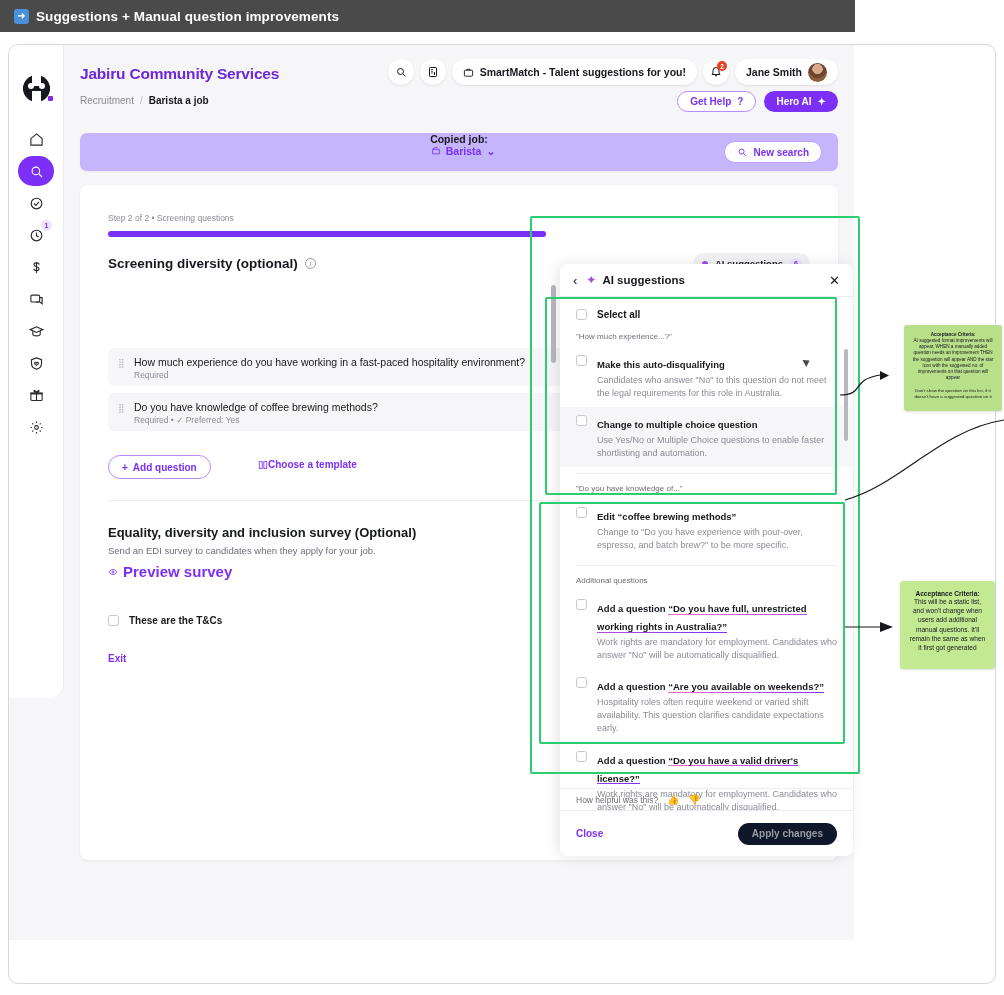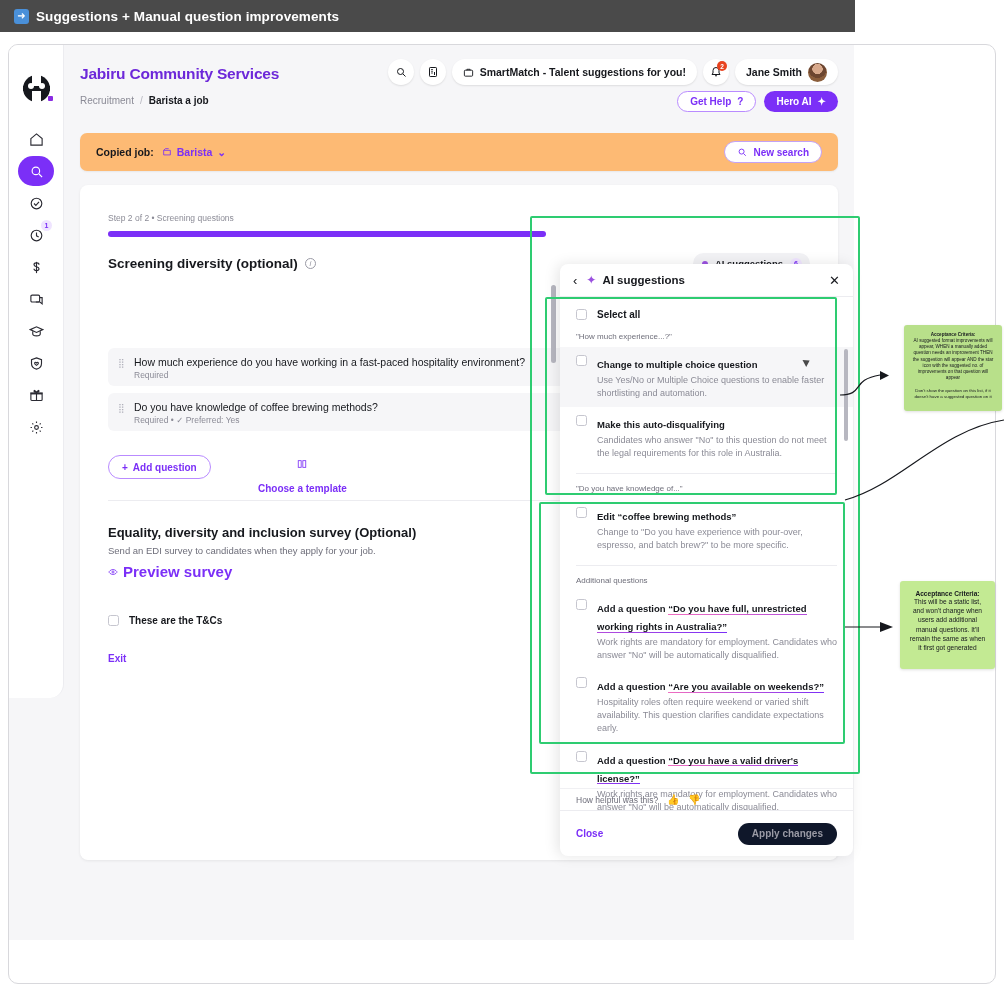--- a/index.html
+++ b/index.html
@@ -114,22 +114,22 @@
   }
   .solidpill {
     height: 21px; padding: 0 12px; border-radius: 11px; background:#7b2ff7;
     color:#fff; font-size:10px; font-weight:bold; display:flex;
     align-items:center; gap: 6px;
   }
 
   
   .copiedcard {
     position:absolute; left: 16px; top: 88px; width: 758px; height: 38px;
-    background:#fdba74; border-radius: 7px; display:flex; align-items:center;
-    padding: 0 16px; box-shadow: 0 1px 2px rgba(0,0,0,.06);
+    background:#c4b5fd; border-radius: 7px; display:flex; align-items:center;
+    padding: 0 16px; box-shadow: 0 1px 2px rgba(0,0,0,.06); flex-direction: column;
   }
   .copiedcard .cl { font-size: 10.5px; color:#16181d; font-weight:600; }
   .copiedjob { margin-left: 8px; display:flex; align-items:center; gap:5px; color:#7b2ff7; font-size:10.5px; font-weight:600; }
   .newsearch {
     position:absolute; right: 16px; top: 8px; height: 22px; padding: 0 12px;
     border-radius: 11px; border:1px solid #c3a2f5; color:#7b2ff7;
     font-size: 10px; font-weight:bold; display:flex; align-items:center; gap: 6px; background:#fff;
   }
 
   
@@ -182,21 +182,21 @@
   }
   .kebab { position:absolute; font-size: 12px; color:#5a5a66; letter-spacing:0; line-height: 4px; text-align:center; width: 10px; }
 
   .addq {
     position:absolute; left: 28px; top: 270px; height: 24px; padding: 0 13px;
     border-radius: 12px; border:1px solid #b98bff; color:#7b2ff7;
     font-size: 10px; font-weight:bold; display:flex; align-items:center; gap:5px; background:#fff;
   }
   .choosetpl {
     position:absolute; left: 178px; top: 274px; color:#7b2ff7; font-size:10px;
-    font-weight:600; display:flex; align-items:center; gap:14px;flex-direction:column;
+    font-weight:600; display:flex; align-items:center; gap:0;
   }
   .divider { position:absolute; left: 28px; top: 315px; width: 702px; height:1px; background:#ececf0; }
 
   .edi-title { position:absolute; left: 28px; top: 340px; font-size: 13px; font-weight: bold; color:#16181d; }
   .edi-sub { position:absolute; left: 28px; top: 360px; font-size: 9.5px; color:#6e6e7a; }
   .previewsurvey { position:absolute; left: 28px; top: 378px; color:#7b2ff7; font-size:15px; font-weight:600; display:flex; align-items:center; gap:5px; }
   .toggle {
     position:absolute; right: 28px; top: 338px; width: 26px; height: 13px;
     background:#e2e2e8; border-radius: 7px;
   }
@@ -570,32 +570,32 @@
         <span class="x">✕</span>
       </div>
 
       <div class="aipbody">
         <div class="selall">
           <span class="cbox"></span>
           <span class="lbl">Select all</span>
         </div>
 
         <div class="grouphdr">"How much experience...?"</div>
+        <div class="sitem">
+          <span class="cbox"></span>
+          <span class="stxt">
+            <span class="sttl">Make this auto-disqualifying</span>
+            <span class="sdesc" style="display:block">Candidates who answer "No" to this question do not meet the legal requirements for this role in Australia.</span>
+          </span>
+        </div>
         <div class="sitem hl">
           <span class="cbox"></span>
           <span class="stxt">
             <span class="sttl">Change to multiple choice question</span>
             <span class="sdesc" style="display:block">Use Yes/No or Multiple Choice questions to enable faster shortlisting and automation.</span>
-          </span>
-        </div>
-        <div class="sitem">
-          <span class="cbox"></span>
-          <span class="stxt">
-            <span class="sttl">Make this auto-disqualifying</span>
-            <span class="sdesc" style="display:block">Candidates who answer "No" to this question do not meet the legal requirements for this role in Australia.</span>
           </span>
         </div>
 
         <div class="sep"></div>
 
         <div class="grouphdr">"Do you have knowledge of..."</div>
         <div class="sitem">
           <span class="cbox"></span>
           <span class="stxt">
             <span class="sttl"><span>Edit </span><span>“coffee brewing methods”</span></span>

